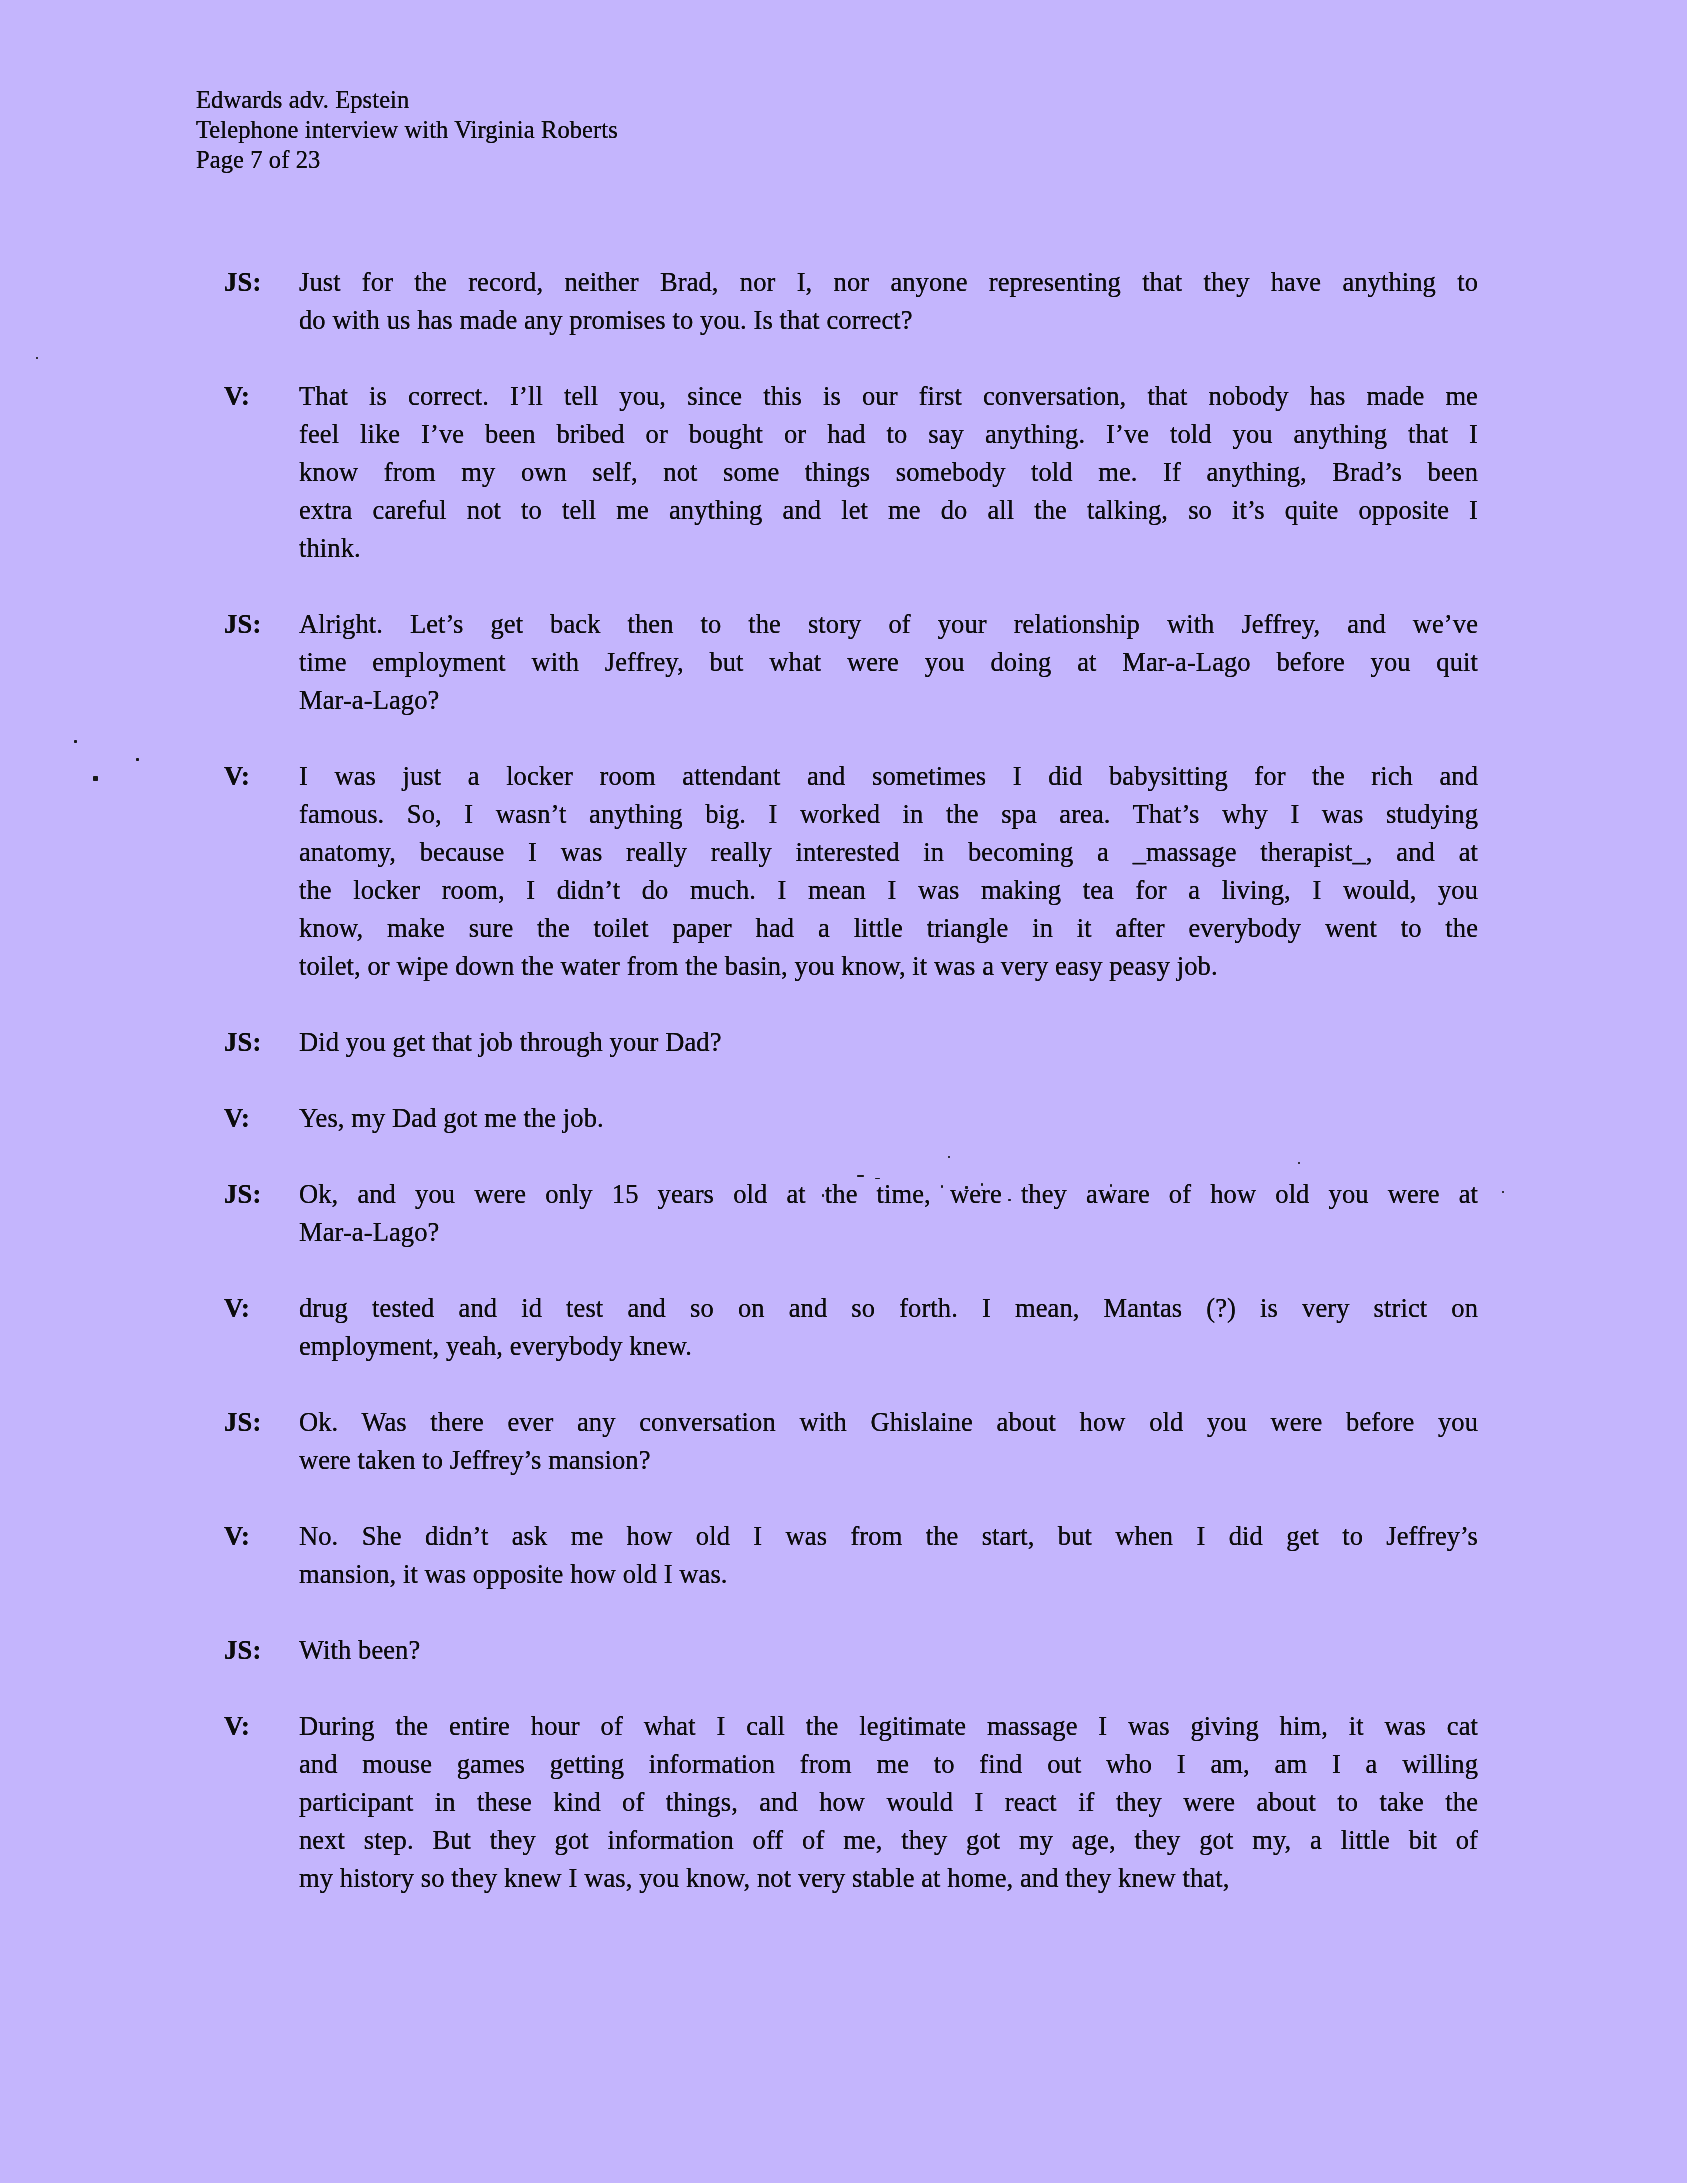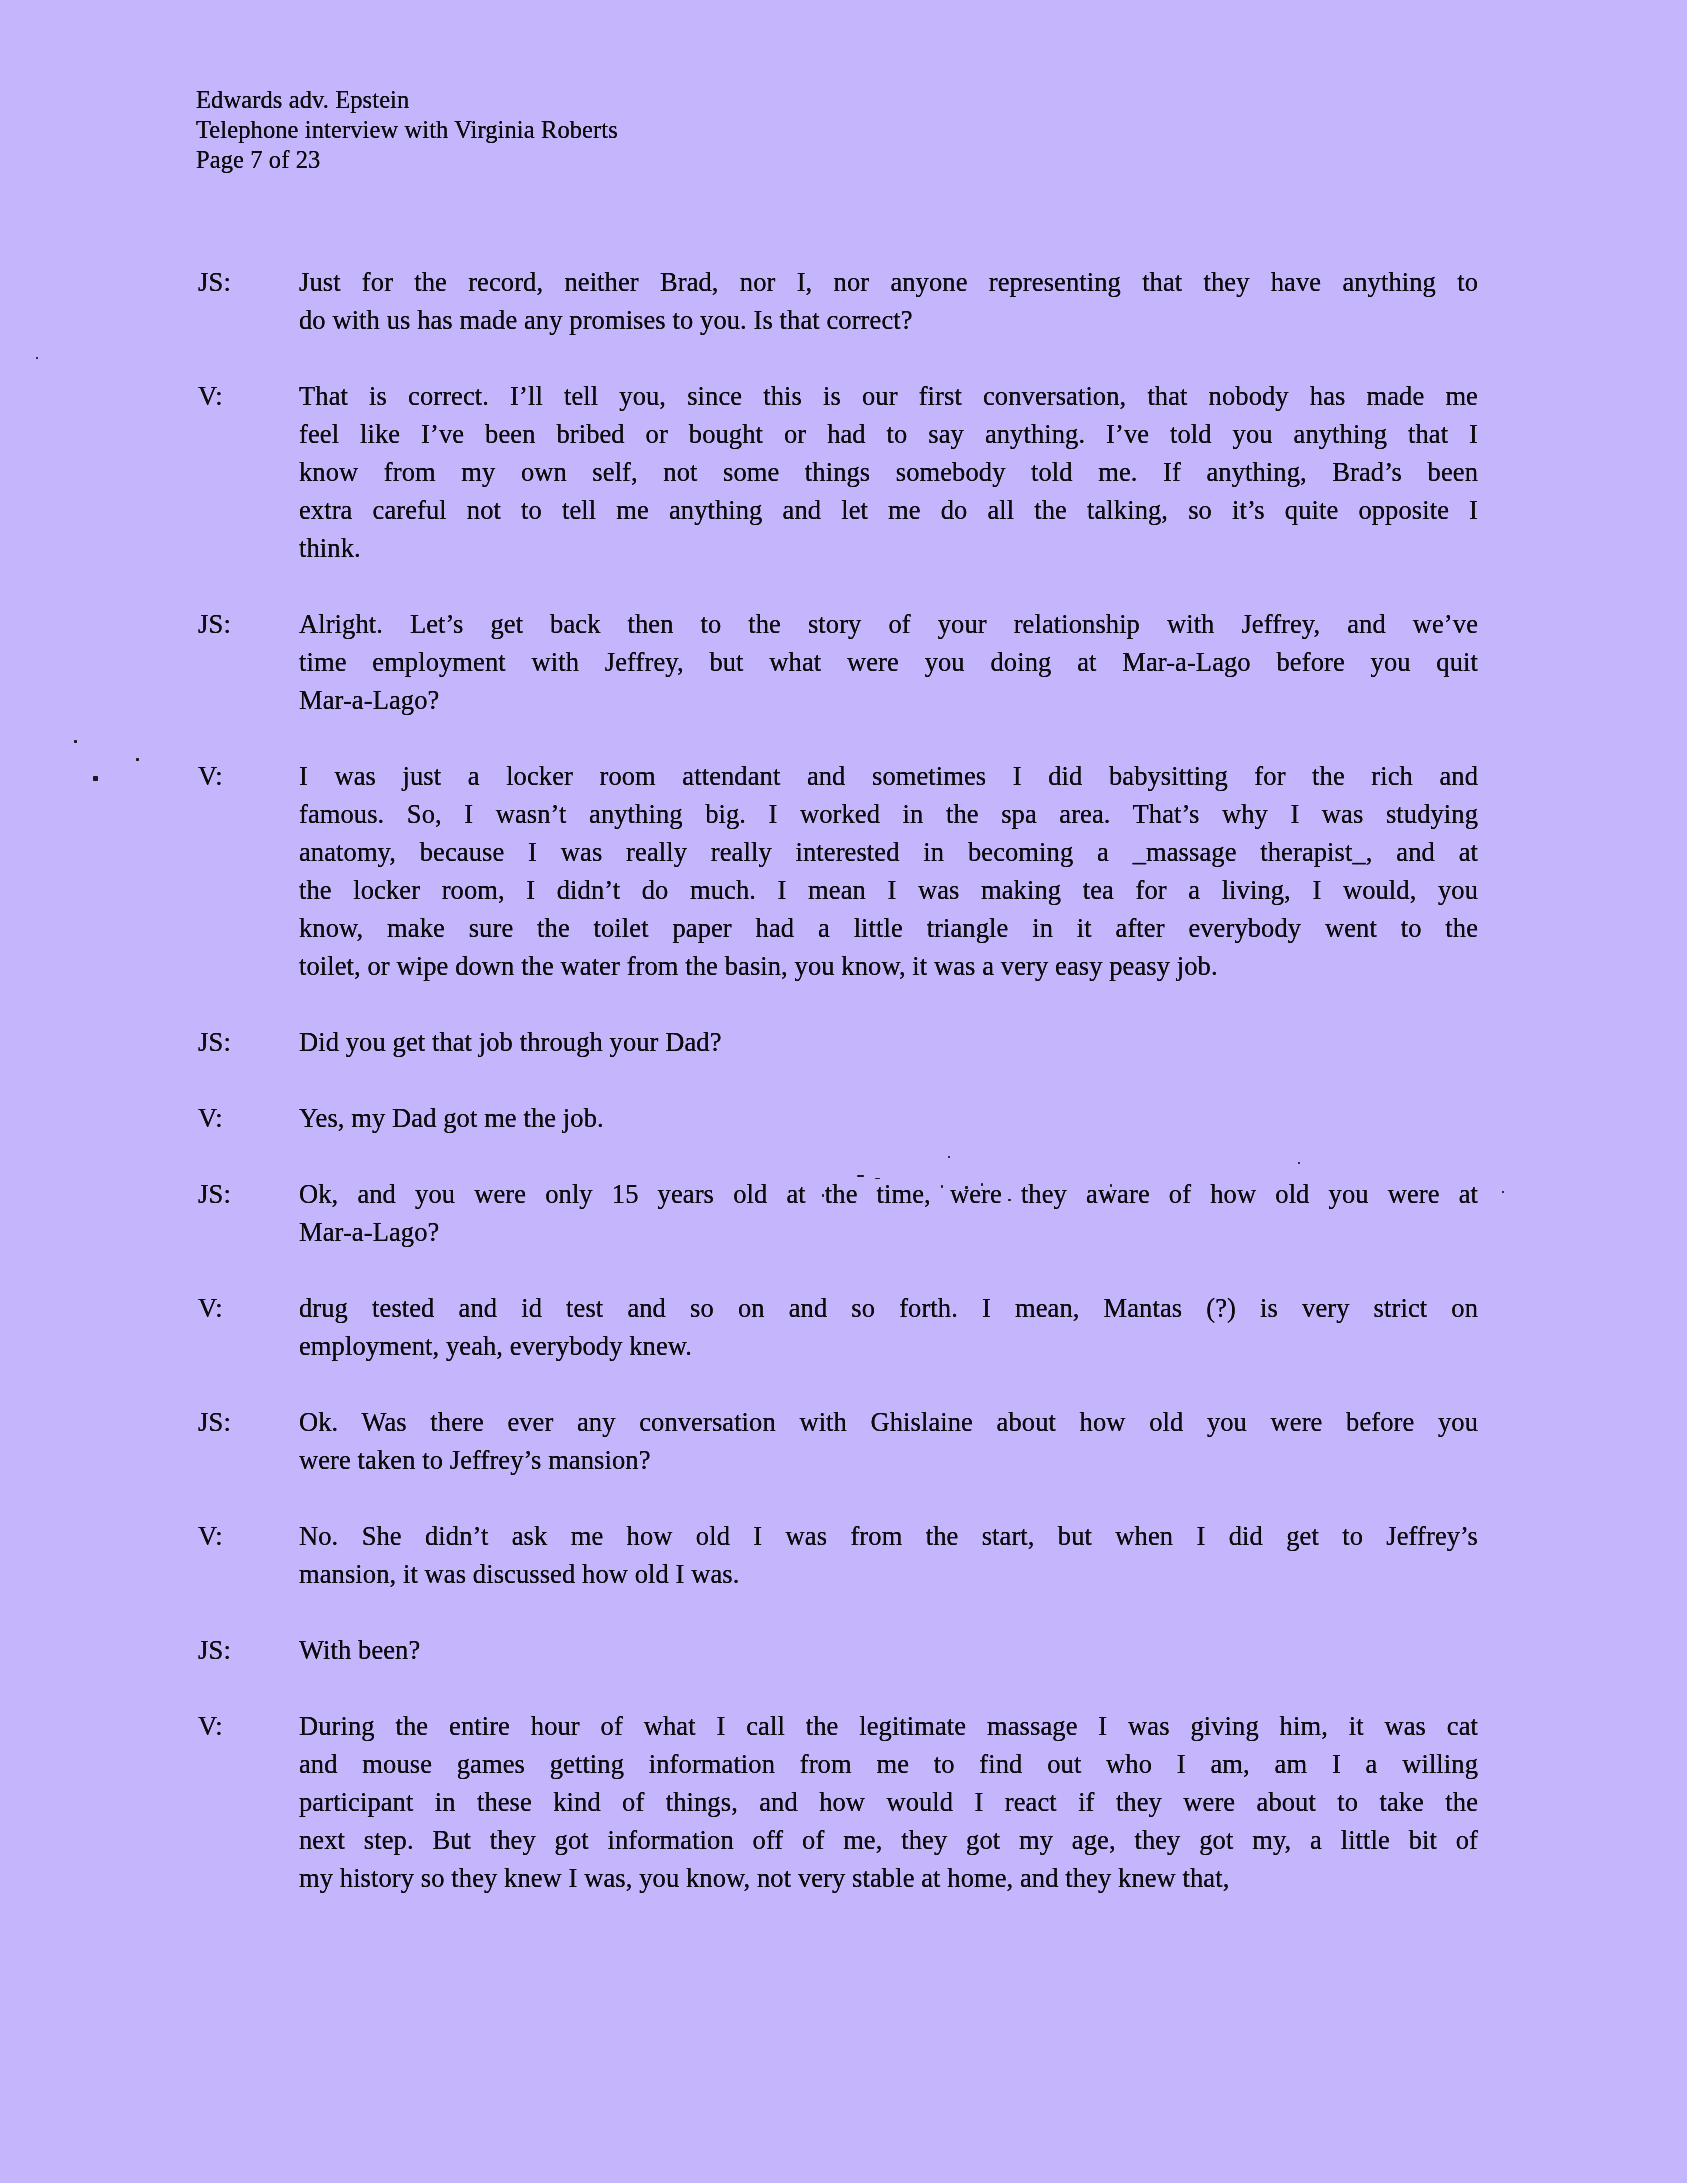--- a/index.html
+++ b/index.html
@@ -33,22 +33,23 @@
   }
   .qa-row {
     display: grid;
     grid-template-columns: 101px 1fr;
     margin-bottom: 38px;
     font-size: 26.5px;
     line-height: 38px;
     text-shadow: 0 0 0.5px #000;
   }
   .speaker {
-    font-weight: normal;
+    font-weight: bold;
     letter-spacing: 0.2px;
+    margin-left: 26px;
   }
   .utterance { width: 1179px; }
   .line {
     text-align: justify;
     text-align-last: justify;
     letter-spacing: 0.1px;
   }
   .line.last {
     text-align: center;
     text-align-last: left;
@@ -146,21 +147,21 @@
     <div class="utterance">
           <div class="line">Ok. Was there ever any conversation with Ghislaine about how old you were before you</div>
           <div class="line last">were taken to Jeffrey’s mansion?</div>
         </div>
   </div>
 
   <div class="qa-row">
     <div class="speaker">V:</div>
     <div class="utterance">
           <div class="line">No. She didn’t ask me how old I was from the start, but when I did get to Jeffrey’s</div>
-          <div class="line last">mansion, it was discussed how old I was.</div>
+          <div class="line last">mansion, it was opposite how old I was.</div>
         </div>
   </div>
 
   <div class="qa-row">
     <div class="speaker">JS:</div>
     <div class="utterance">
           <div class="line last">With been?</div>
         </div>
   </div>
 

